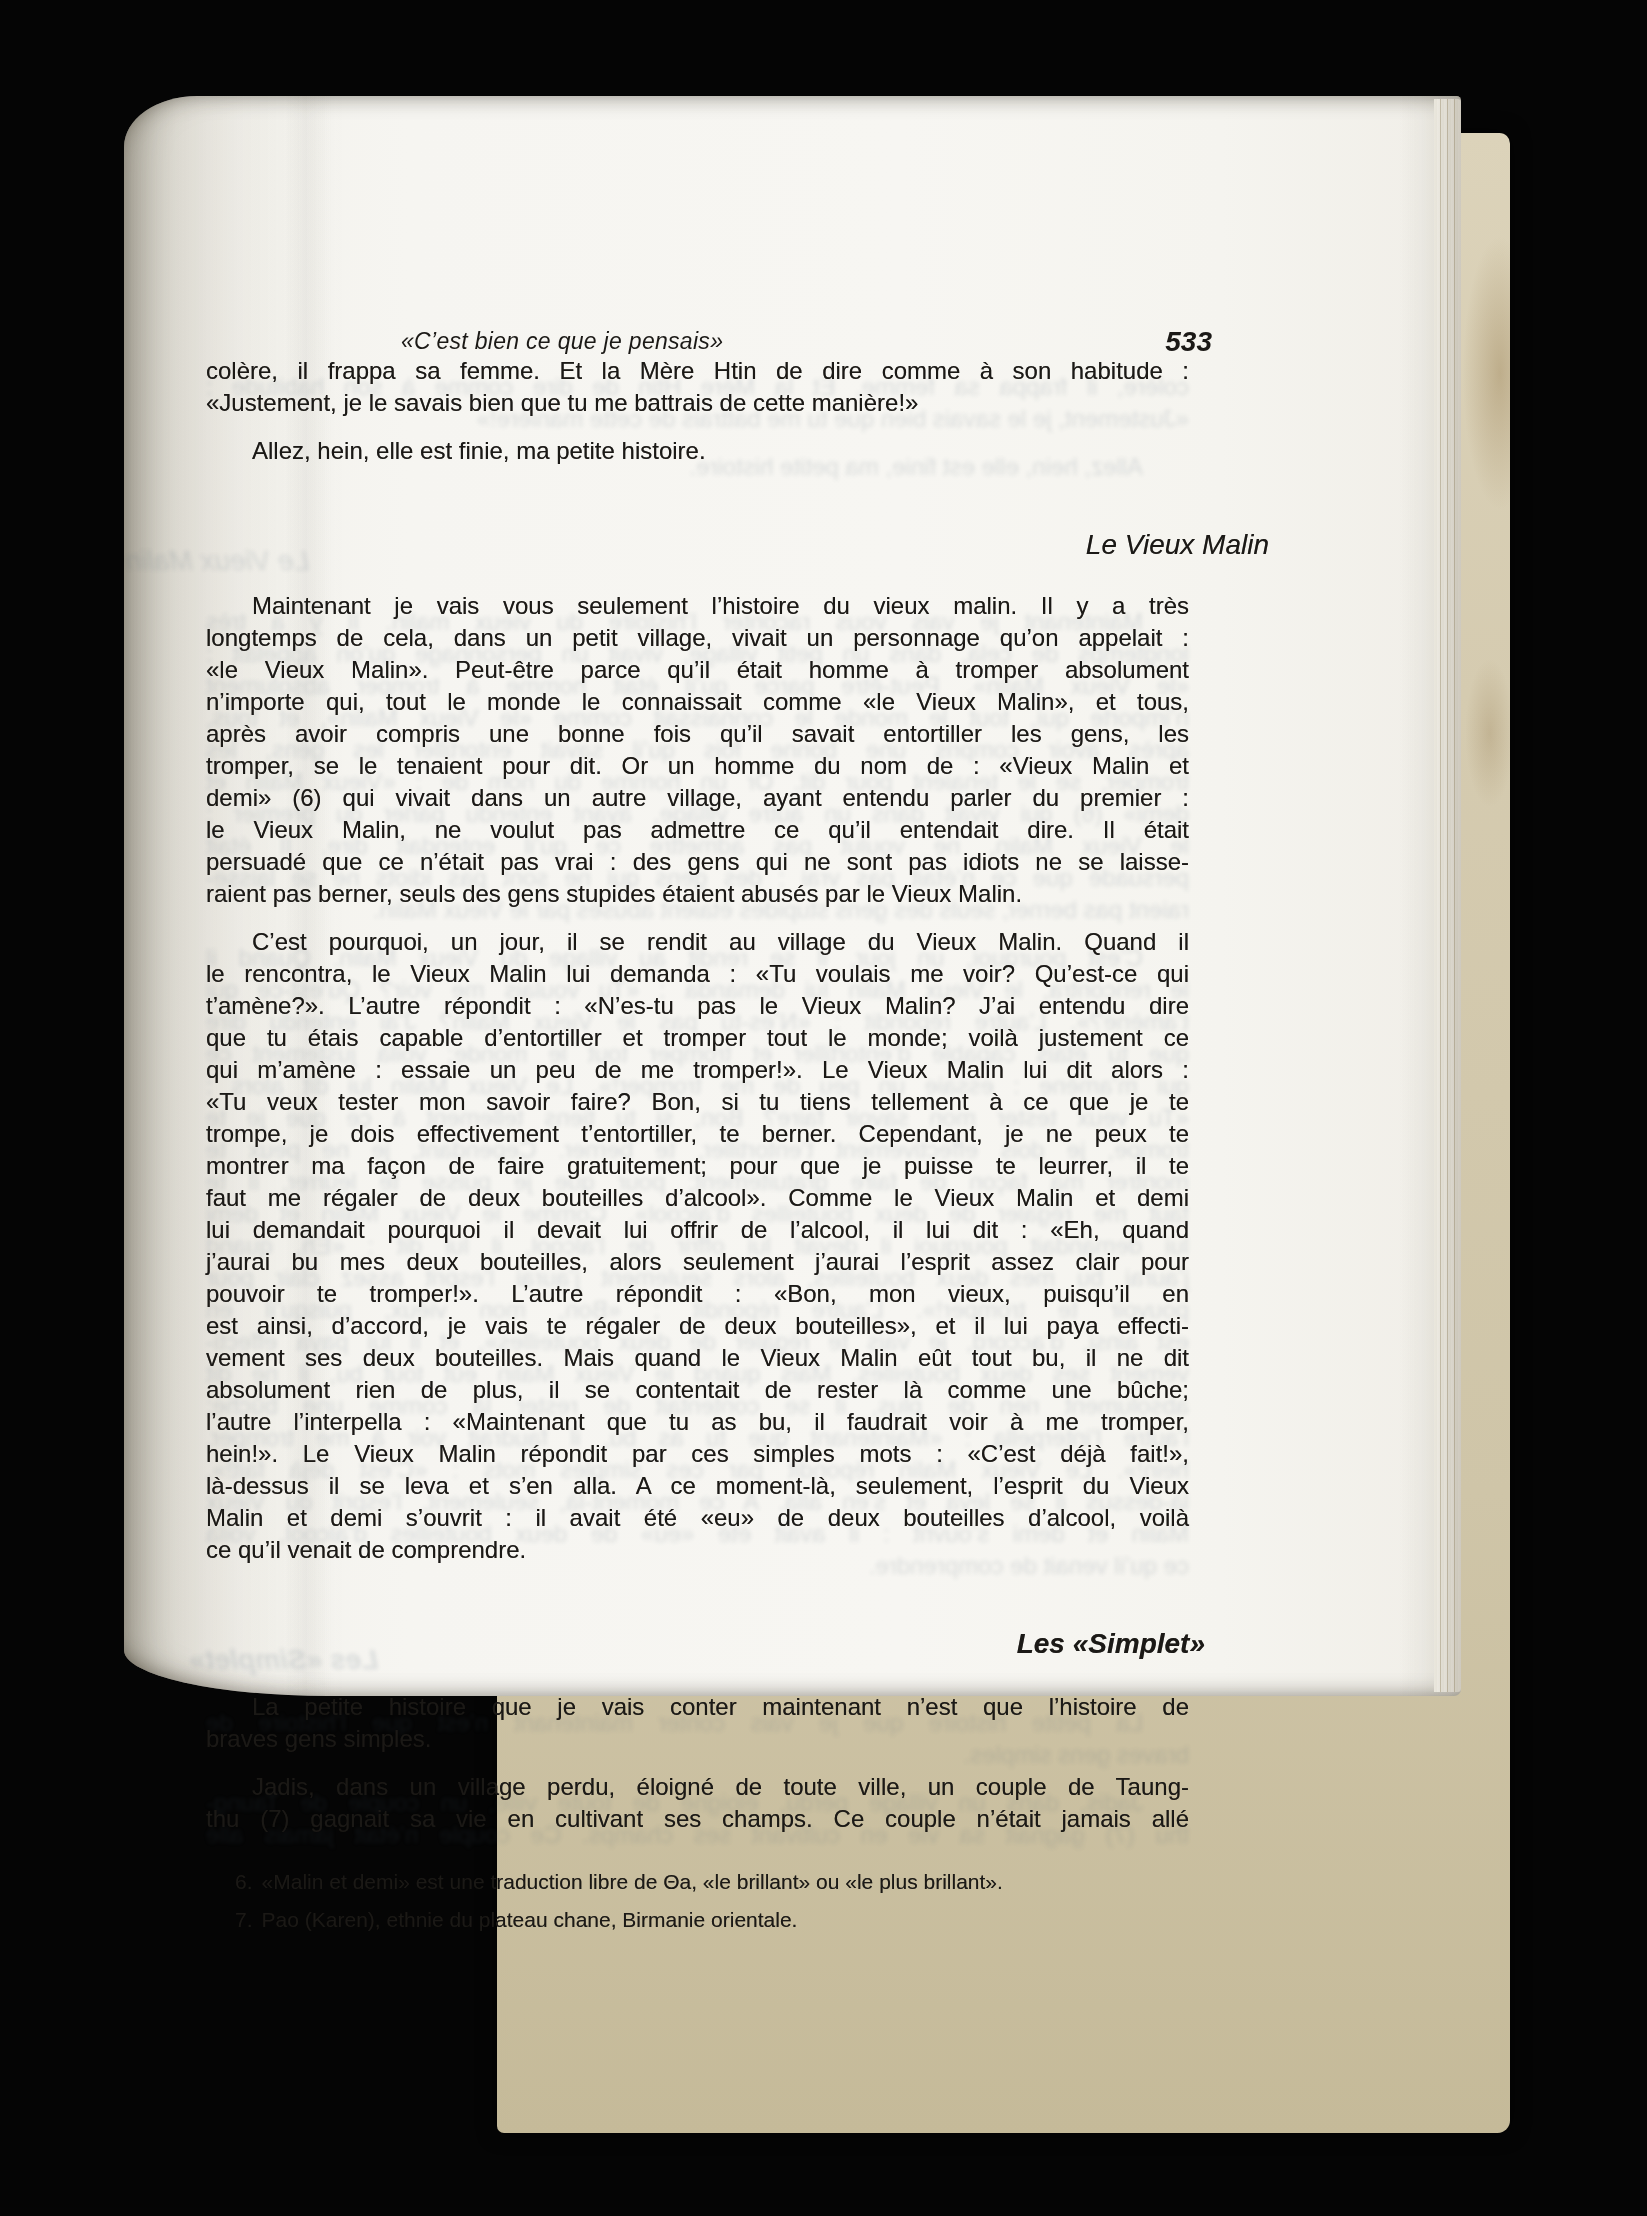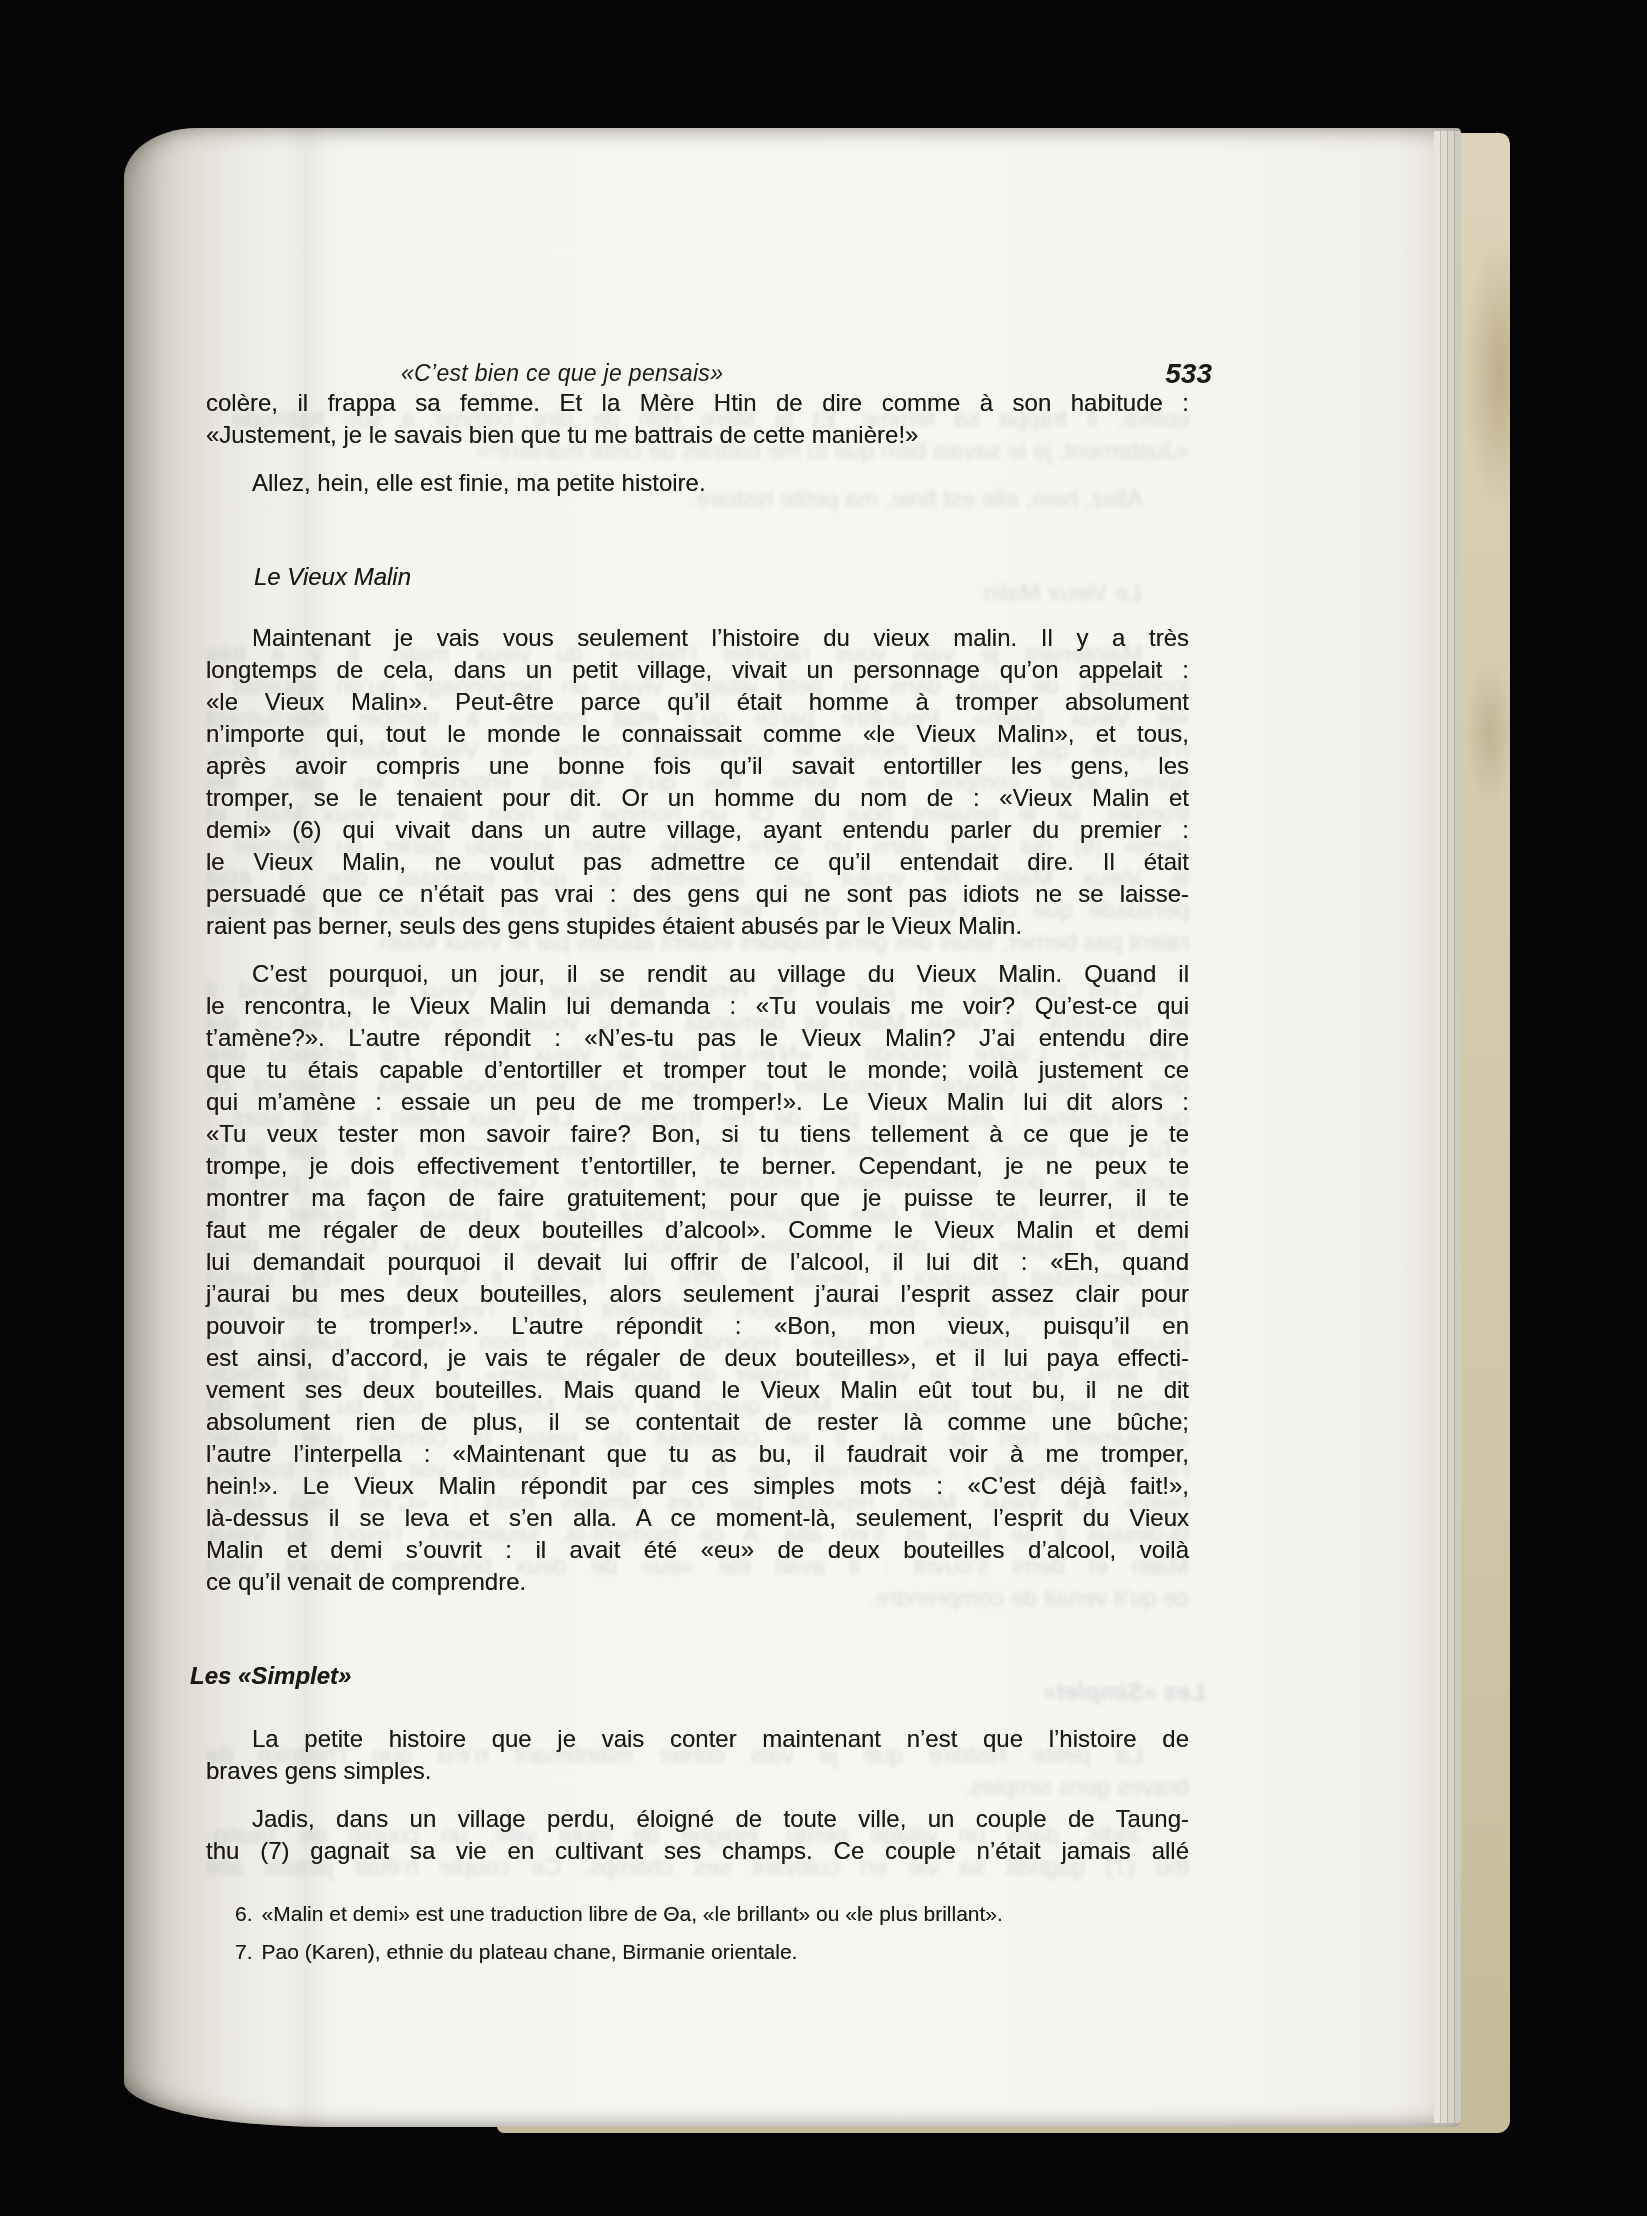--- a/index.html
+++ b/index.html
@@ -13,21 +13,21 @@
     position:absolute;left:497px;top:133px;width:1013px;height:2000px;
     background:
       radial-gradient(ellipse 53px 195px at 99% 12%, rgba(146,118,70,.38), transparent 70%),
       radial-gradient(ellipse 35px 106px at 98% 30%, rgba(140,112,66,.25), transparent 70%),
       linear-gradient(180deg,#dcd3ba 0,#d5cbb0 28%,#cfc5a8 68%,#c5ba99 100%);
     border-radius:5.3px 10.6px 12.4px 7px;
     box-shadow:0 0 19.5px rgba(0,0,0,.65);
   }
   
   .page{
-    position:absolute;left:124px;top:128px;width:1337px;height:1999px;
+    position:absolute;left:124px;top:96px;width:1337px;height:1600px;
     background:linear-gradient(90deg,
       #d7d4ca 0, #e7e5dd 34px, #efede7 84px, #f4f3ee 151px,
       #f6f5f1 284px, #f7f6f2 58%, #f5f4ef 82%, #f1efe9 97%, #e9e7df 100%);
     border-radius:73px 4.4px 7px 204px / 51px 4.4px 7px 46px;
     box-shadow:
       inset 0 14px 21px -16px rgba(45,40,28,.55),
       inset 0 -16px 19.5px -16px rgba(60,52,38,.5),
       inset 23px 0 41px -23px rgba(55,48,35,.38);
   }
   .gutter-shade{
@@ -52,21 +52,21 @@
   
   .column{
     position:absolute;left:66px;top:243px;width:1015px;z-index:3;
     font-size:24px;line-height:32px;color:#1b1916;
     text-shadow:0 0 0.6px rgba(25,22,18,.55);
   }
   .para{margin:16px;}
   .line{text-align:justify;text-align-last:justify;}
   .line.last{text-align-last:left;}
   .line.indent{text-indent:46px;}
-  .heading{font-style:italic;text-align:left;margin:62px 0 29px;font-size:24px;}
+  .heading{font-style:italic;text-align:right;margin:62px 0 29px;font-size:28px;}
   .heading.h0{transform:translateX(64px);}
   .heading.h1{margin-bottom:31px;font-weight:bold;}
   
   .footnotes{
     position:absolute;left:66px;top:1767px;width:1015px;z-index:3;
     color:#1b1916;text-shadow:0 0 0.5px rgba(25,22,18,.5);
   }
   .fnrow{display:flex;font-size:21px;line-height:38px;padding-left:45px;}
   .fnnum{width:26.6px;flex:none;}
   .fntext{flex:1;}

